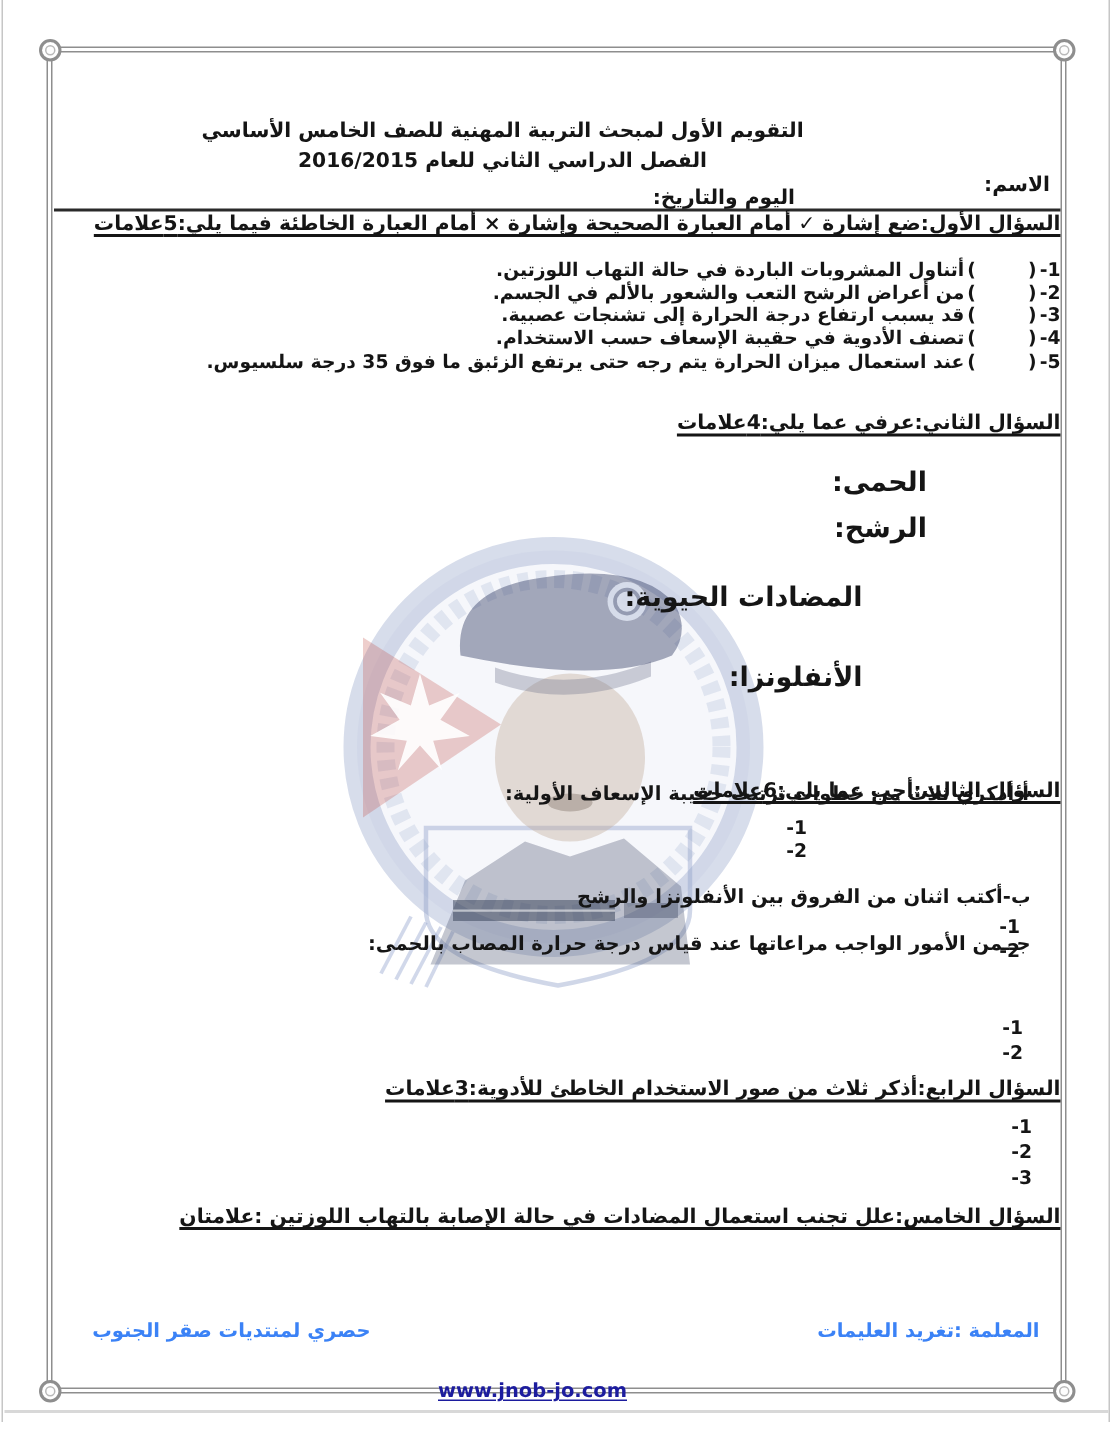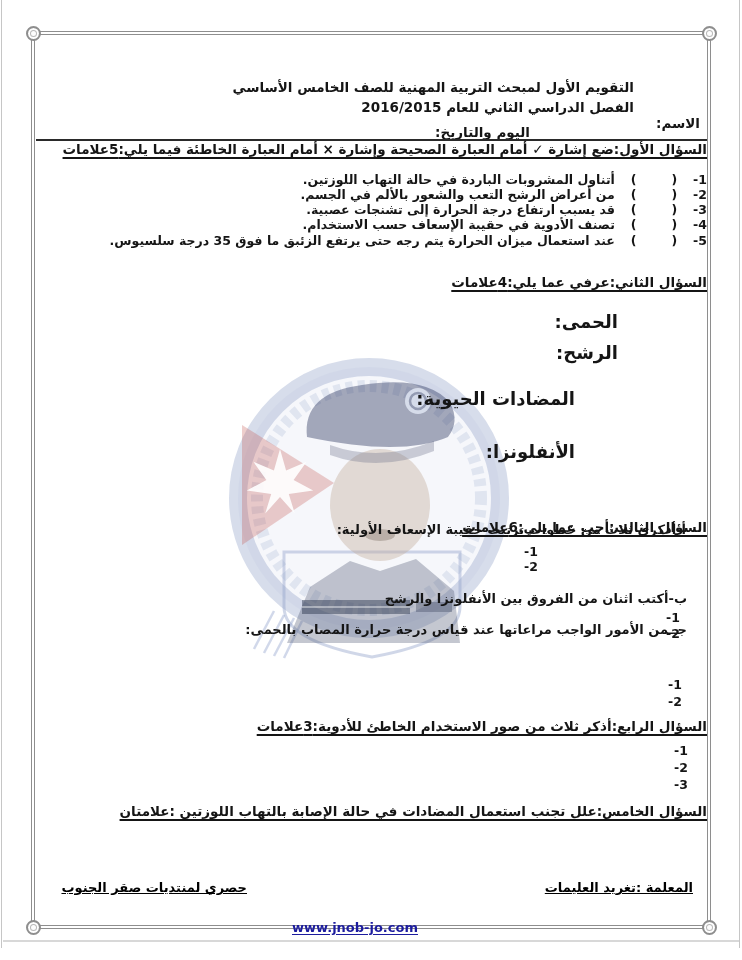--- a/index.html
+++ b/index.html
@@ -10,31 +10,31 @@
   .abs{position:absolute;white-space:nowrap;direction:rtl;z-index:2;line-height:1.25;}
   
   .edge-left{position:absolute;left:1px;top:0;width:1px;height:948px;background:#c6c6c6;z-index:0;}
   .edge-right{position:absolute;left:739px;top:0;width:1px;height:948px;background:#c6c6c6;z-index:0;}
   .edge-bottom{position:absolute;left:3px;right:3px;top:940px;height:2px;background:#d8d8d8;z-index:0;}
   
   .frame{position:absolute;left:31px;top:31px;width:672px;height:890px;border:4px double #8e8e8e;z-index:1;}
   .corner{position:absolute;width:11px;height:11px;border:2px solid #8e8e8e;border-radius:50%;
     background:#fdfdfd;box-shadow:inset 0 0 0 2px #ffffff, inset 0 0 0 3px #b9b9b9;z-index:3;}
   
-  .title{left:36px;width:598px;font-size:13.5px;}
+  .title{left:36px;width:598px;text-align:center;font-size:13.5px;}
   .heading{font-size:13.5px;text-decoration:underline;text-underline-offset:3px;text-decoration-thickness:1.5px;}
   .term{font-size:18px;text-align:right;}
   .subq{font-size:13px;}
   .rule{position:absolute;height:2px;background:#2a2a2a;z-index:2;}
-  .q1row{display:flex;direction:ltr;align-items:baseline;gap:16px;font-size:12.5px;}
+  .q1row{display:flex;direction:ltr;align-items:baseline;gap:2px;font-size:12.5px;}
   .q1row .itext{direction:rtl;unicode-bidi:isolate;}
   .q1row .iparen{white-space:pre;direction:ltr;unicode-bidi:isolate;}
   .q1row .inum{direction:ltr;unicode-bidi:isolate;}
   .blank{font-size:12.5px;direction:ltr;unicode-bidi:isolate;}
-  .footer{font-size:13px;color:#000000;text-decoration:underline;}
+  .footer{font-size:13px;color:#3b82f6;}
   .weblink{font-size:13px;color:#1c1c9e;text-decoration:underline;text-underline-offset:2px;cursor:pointer;}
   .watermark{position:absolute;left:202px;top:345px;z-index:1;}
 </style>
 </head>
 <body>
 
 <div class="page">
 
   <div class="edge-left"></div>
   <div class="edge-right"></div>

